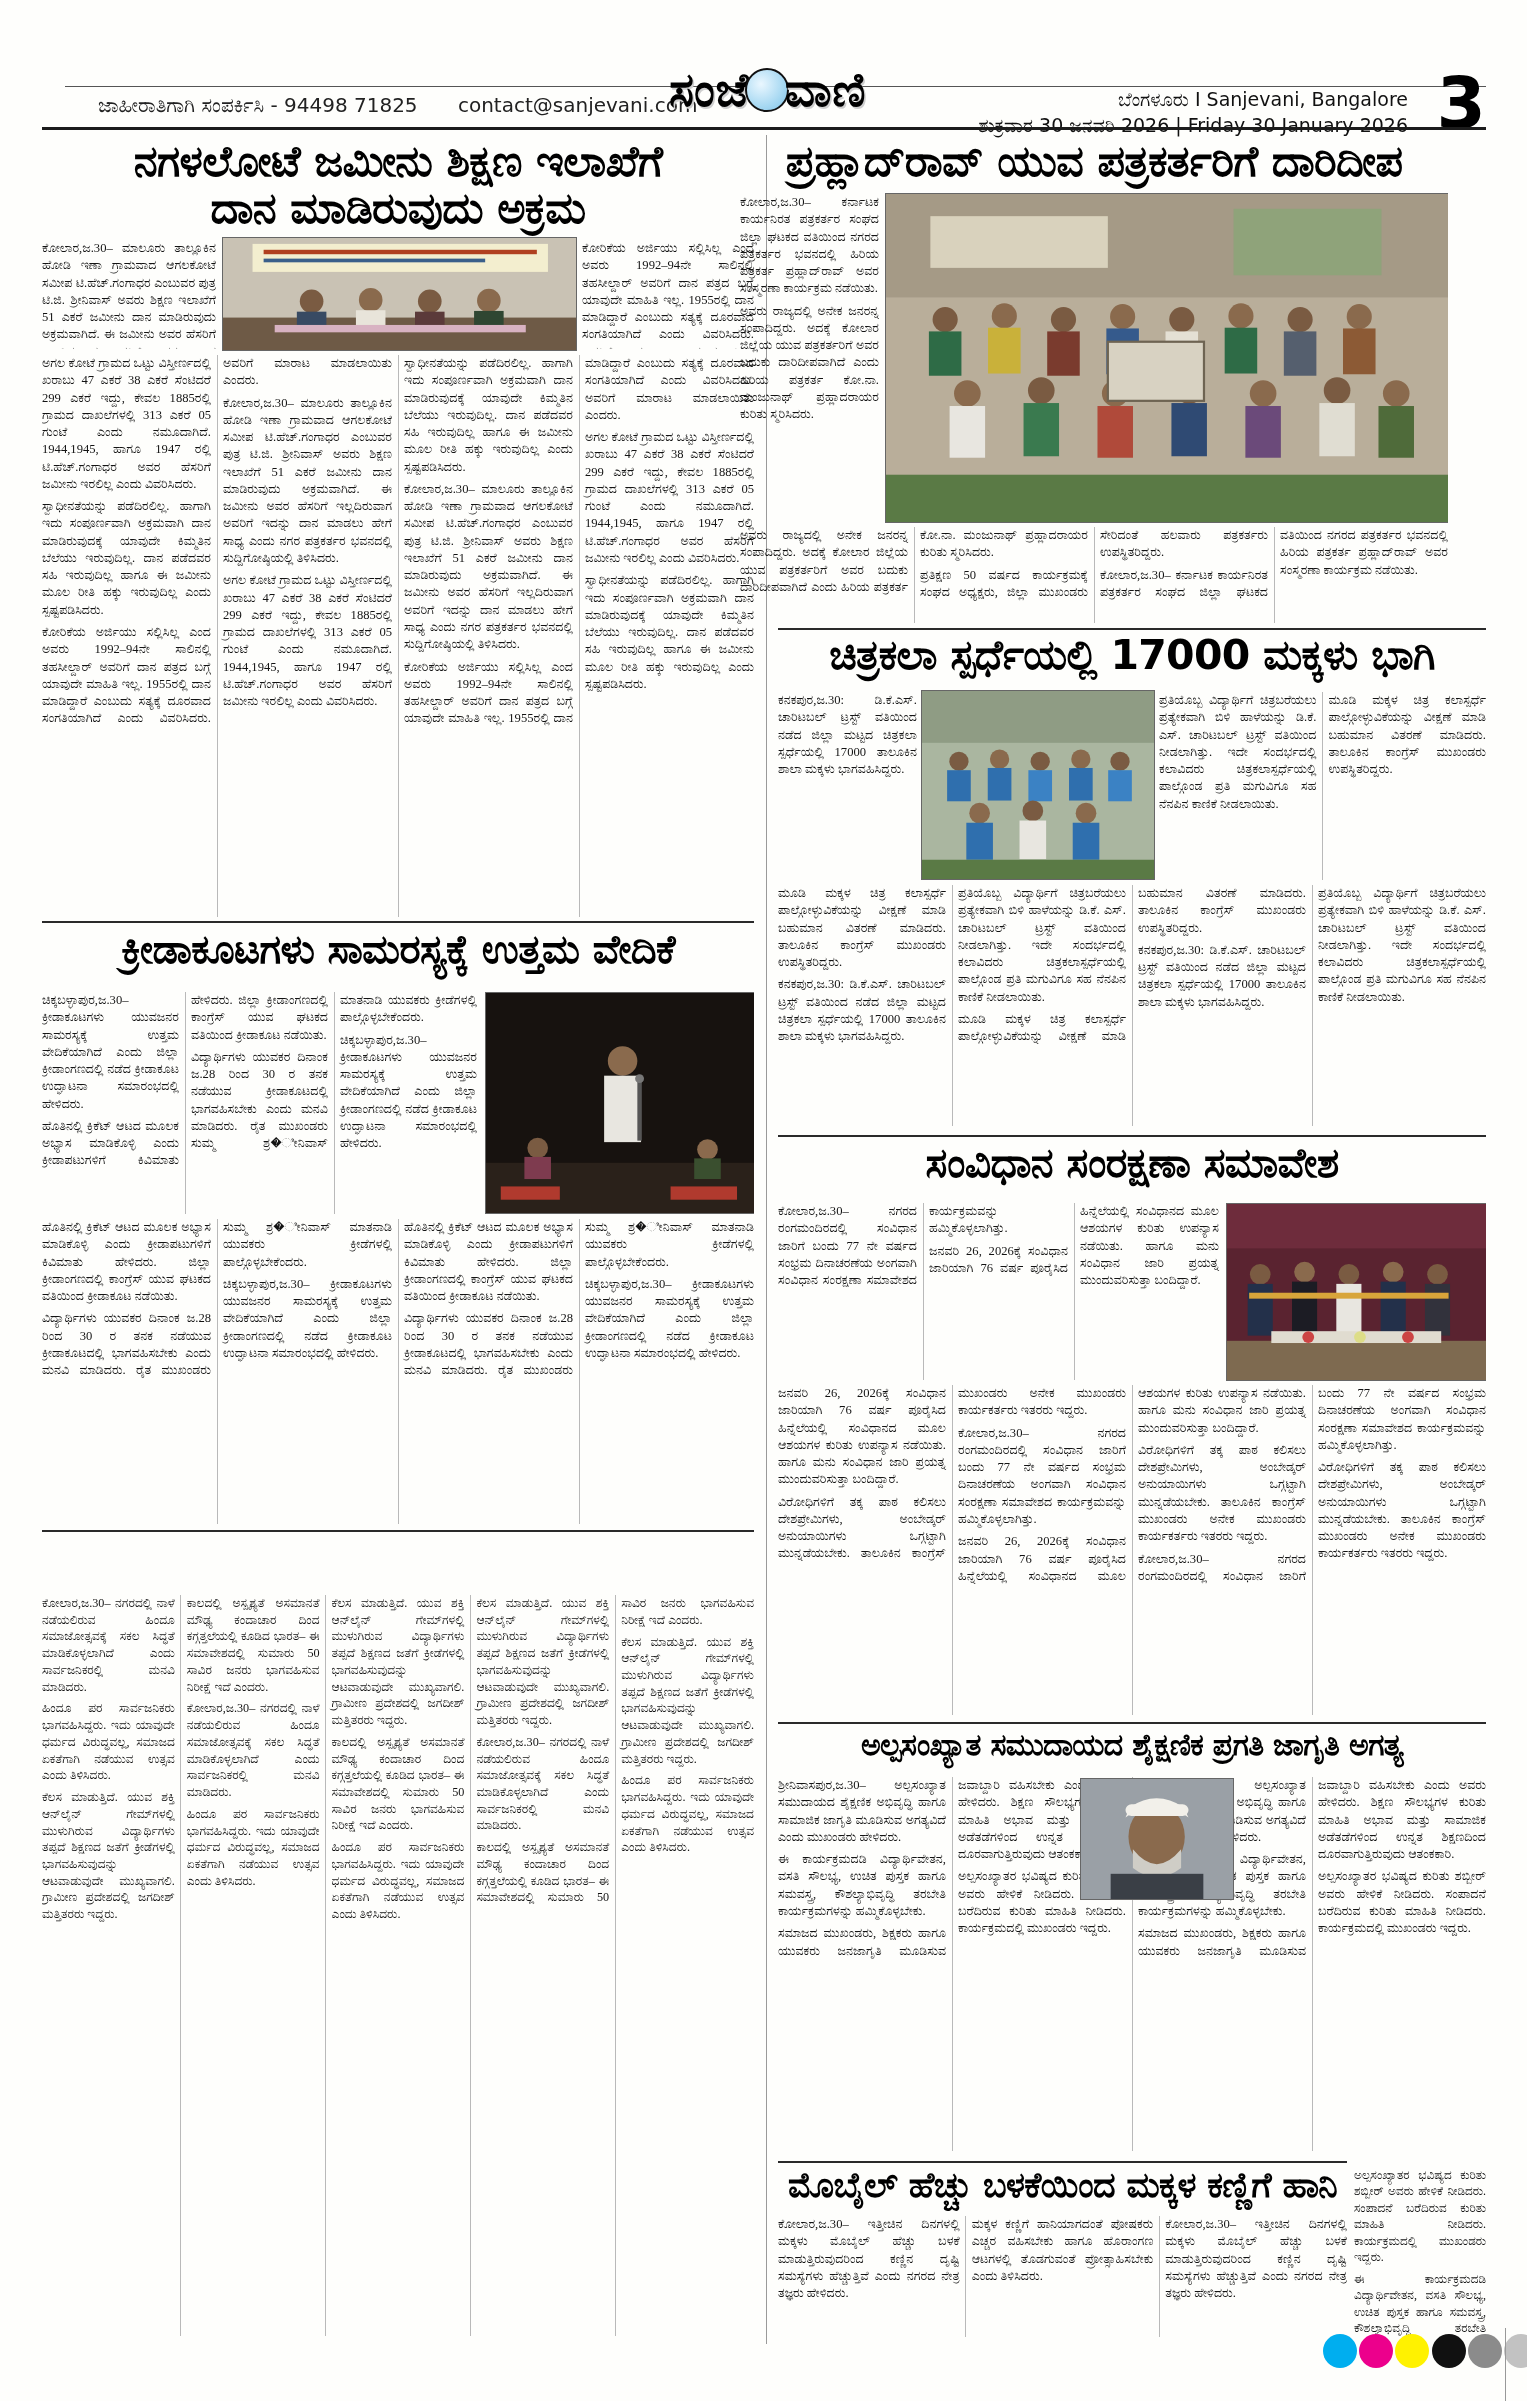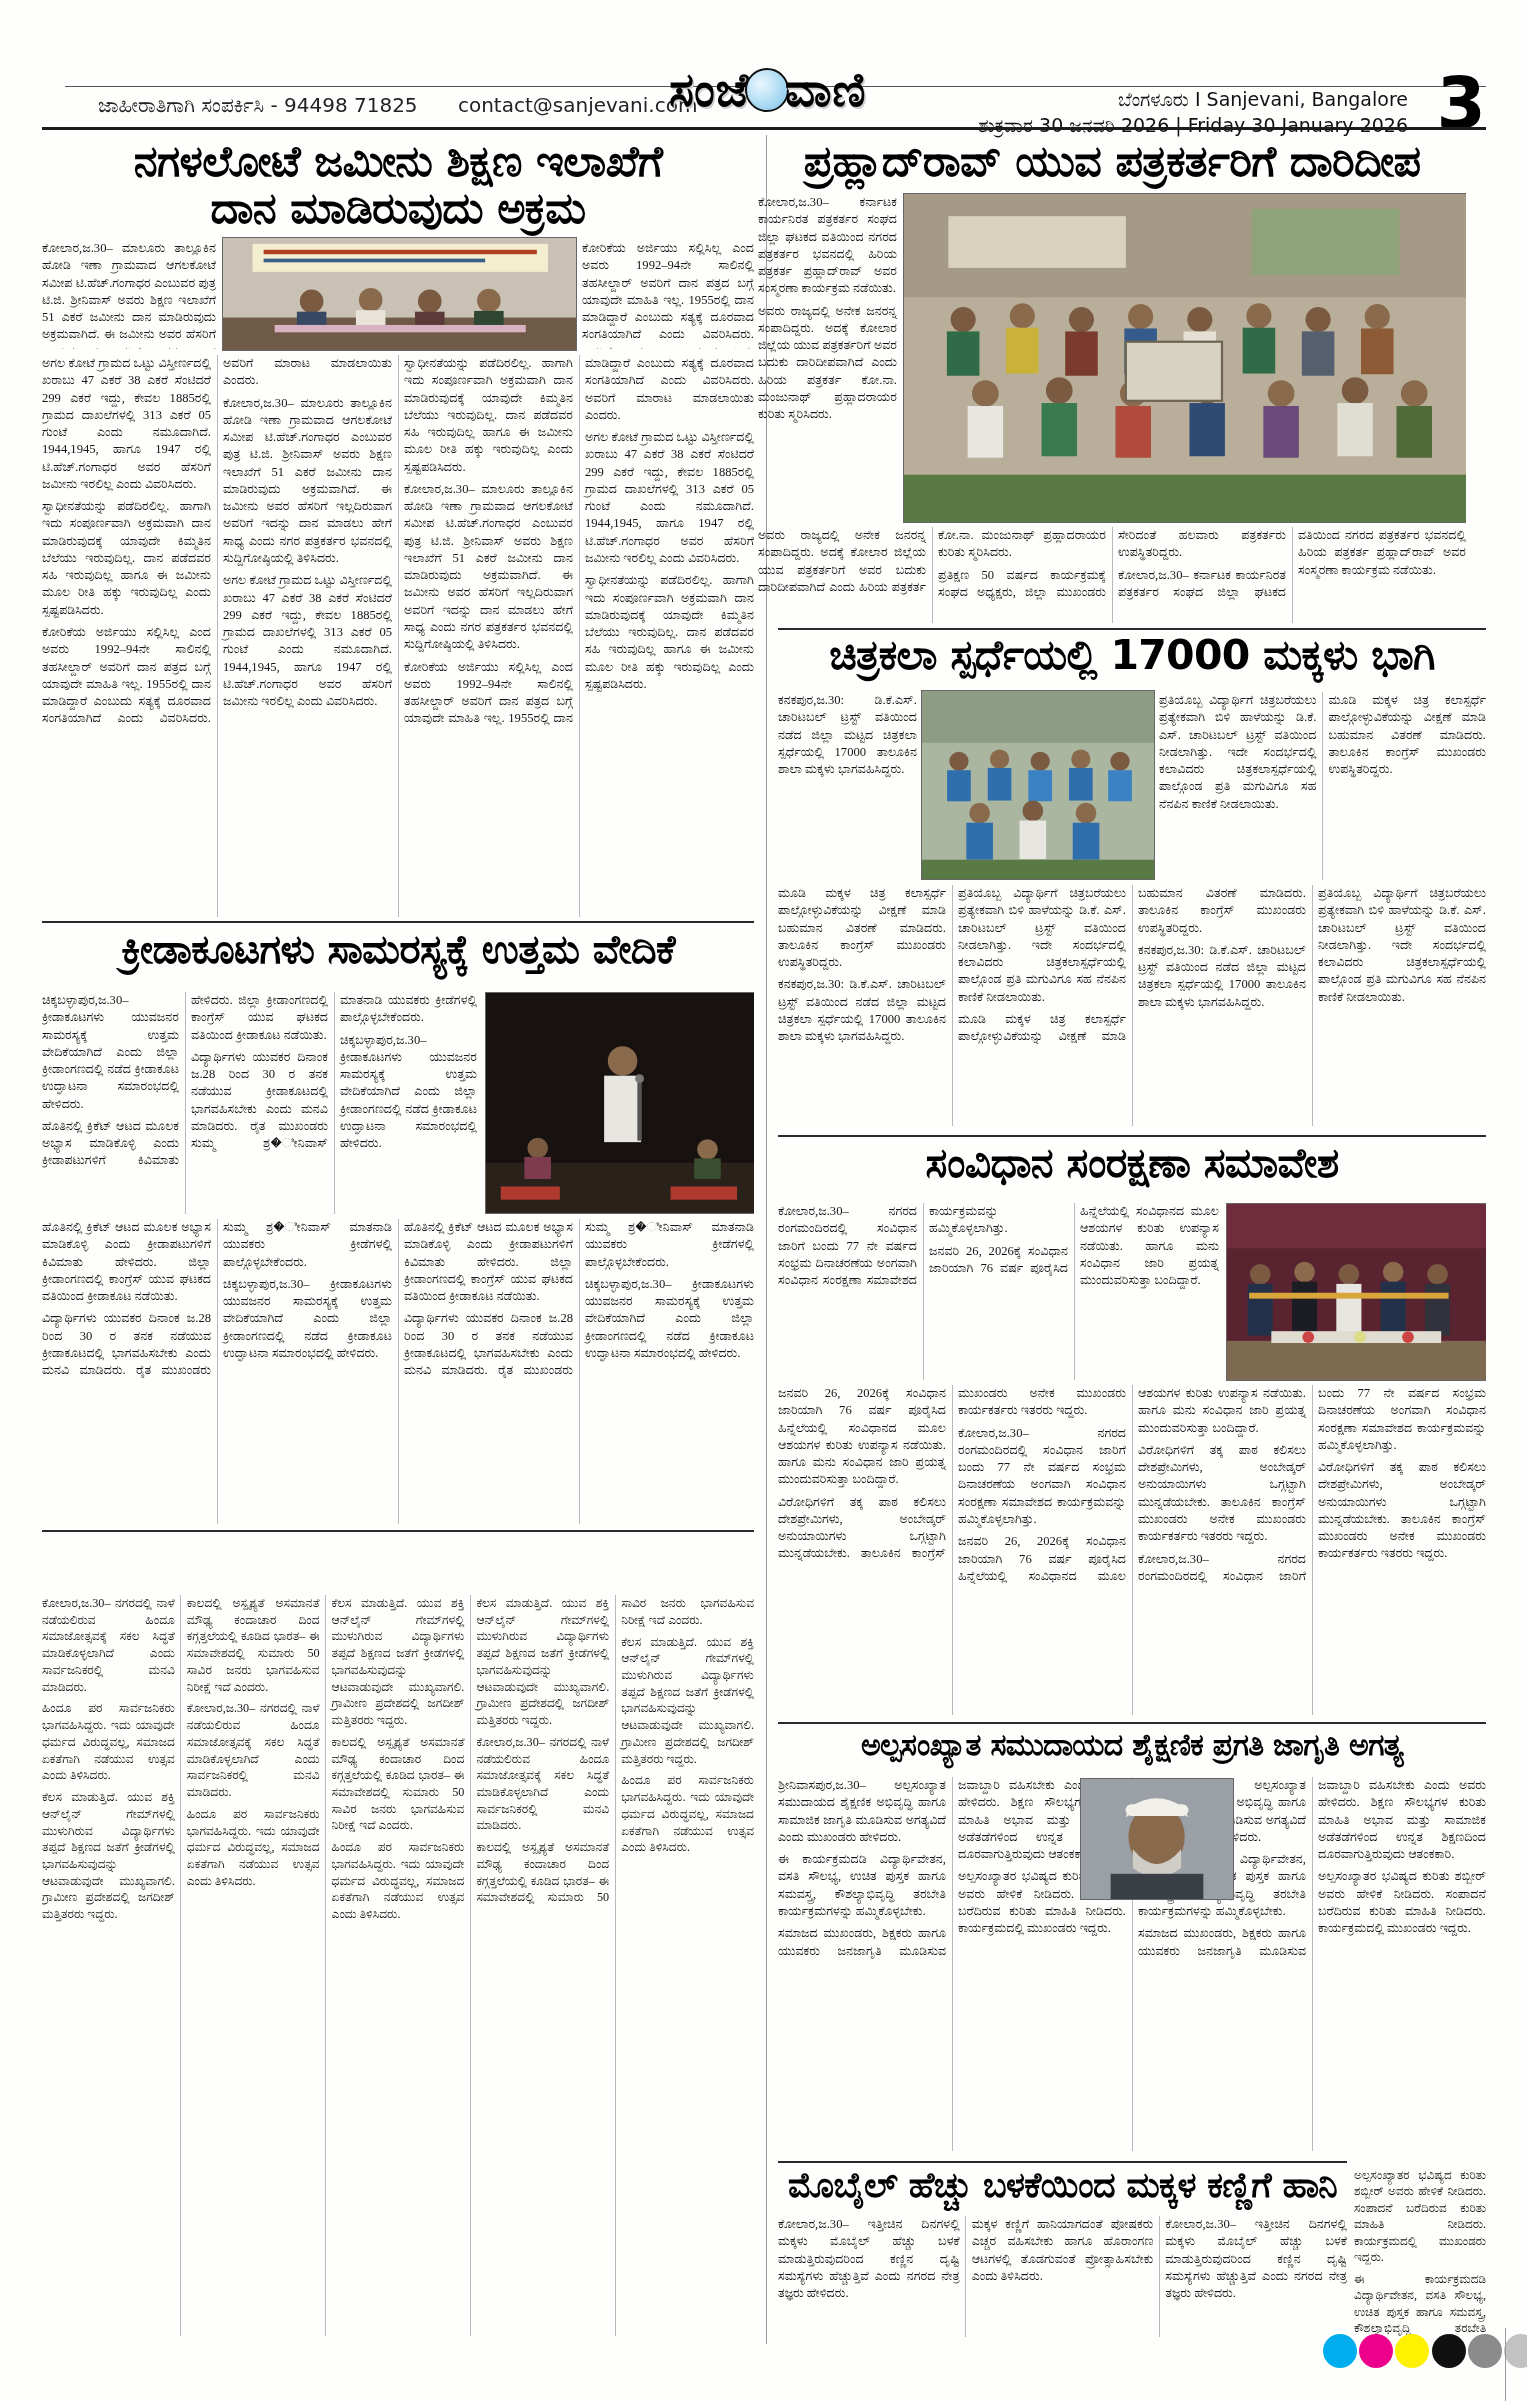--- a/index.html
+++ b/index.html
@@ -156,21 +156,21 @@
     <p>ಕಾಲದಲ್ಲಿ ಅಸ್ಪೃಶ್ಯತೆ ಅಸಮಾನತೆ ಮೌಢ್ಯ ಕಂದಾಚಾರ ದಿಂದ ಕಗ್ಗತ್ತಲೆಯಲ್ಲಿ ಕೂಡಿದ ಭಾರತ– ಈ ಸಮಾವೇಶದಲ್ಲಿ ಸುಮಾರು 50 ಸಾವಿರ ಜನರು ಭಾಗವಹಿಸುವ ನಿರೀಕ್ಷೆ ಇದೆ ಎಂದರು.</p>
     <p>ಹಿಂದೂ ಪರ ಸಾರ್ವಜನಿಕರು ಭಾಗವಹಿಸಿದ್ದರು. ಇದು ಯಾವುದೇ ಧರ್ಮದ ವಿರುದ್ಧವಲ್ಲ, ಸಮಾಜದ ಏಕತೆಗಾಗಿ ನಡೆಯುವ ಉತ್ಸವ ಎಂದು ತಿಳಿಸಿದರು.</p>
     <p>ಕೆಲಸ ಮಾಡುತ್ತಿದೆ. ಯುವ ಶಕ್ತಿ ಆನ್‌ಲೈನ್ ಗೇಮ್‌ಗಳಲ್ಲಿ ಮುಳುಗಿರುವ ವಿದ್ಯಾರ್ಥಿಗಳು ತಪ್ಪದೆ ಶಿಕ್ಷಣದ ಜತೆಗೆ ಕ್ರೀಡೆಗಳಲ್ಲಿ ಭಾಗವಹಿಸುವುದನ್ನು ಆಟವಾಡುವುದೇ ಮುಖ್ಯವಾಗಲಿ. ಗ್ರಾಮೀಣ ಪ್ರದೇಶದಲ್ಲಿ ಜಗದೀಶ್ ಮತ್ತಿತರರು ಇದ್ದರು.</p>
     <p>ಕೋಲಾರ,ಜ.30– ನಗರದಲ್ಲಿ ನಾಳೆ ನಡೆಯಲಿರುವ ಹಿಂದೂ ಸಮಾಜೋತ್ಸವಕ್ಕೆ ಸಕಲ ಸಿದ್ಧತೆ ಮಾಡಿಕೊಳ್ಳಲಾಗಿದೆ ಎಂದು ಸಾರ್ವಜನಿಕರಲ್ಲಿ ಮನವಿ ಮಾಡಿದರು.</p>
     <p>ಕಾಲದಲ್ಲಿ ಅಸ್ಪೃಶ್ಯತೆ ಅಸಮಾನತೆ ಮೌಢ್ಯ ಕಂದಾಚಾರ ದಿಂದ ಕಗ್ಗತ್ತಲೆಯಲ್ಲಿ ಕೂಡಿದ ಭಾರತ– ಈ ಸಮಾವೇಶದಲ್ಲಿ ಸುಮಾರು 50 ಸಾವಿರ ಜನರು ಭಾಗವಹಿಸುವ ನಿರೀಕ್ಷೆ ಇದೆ ಎಂದರು.</p>
     <p>ಕೆಲಸ ಮಾಡುತ್ತಿದೆ. ಯುವ ಶಕ್ತಿ ಆನ್‌ಲೈನ್ ಗೇಮ್‌ಗಳಲ್ಲಿ ಮುಳುಗಿರುವ ವಿದ್ಯಾರ್ಥಿಗಳು ತಪ್ಪದೆ ಶಿಕ್ಷಣದ ಜತೆಗೆ ಕ್ರೀಡೆಗಳಲ್ಲಿ ಭಾಗವಹಿಸುವುದನ್ನು ಆಟವಾಡುವುದೇ ಮುಖ್ಯವಾಗಲಿ. ಗ್ರಾಮೀಣ ಪ್ರದೇಶದಲ್ಲಿ ಜಗದೀಶ್ ಮತ್ತಿತರರು ಇದ್ದರು.</p>
     <p>ಹಿಂದೂ ಪರ ಸಾರ್ವಜನಿಕರು ಭಾಗವಹಿಸಿದ್ದರು. ಇದು ಯಾವುದೇ ಧರ್ಮದ ವಿರುದ್ಧವಲ್ಲ, ಸಮಾಜದ ಏಕತೆಗಾಗಿ ನಡೆಯುವ ಉತ್ಸವ ಎಂದು ತಿಳಿಸಿದರು.</p>
   </div>
 </section>
 
-<section style="left:758px;top:135px;width:708px;height:491px;">
+<section style="left:740px;top:135px;width:708px;height:491px;">
   <h1 class="hl" style="font-size:43px;margin-top:3px;">ಪ್ರಹ್ಲಾದ್‌ರಾವ್ ಯುವ ಪತ್ರಕರ್ತರಿಗೆ ದಾರಿದೀಪ</h1>
 
   <div class="abs bt" style="left:0;top:59px;width:139px;height:327px;overflow:hidden;">
     <p>ಕೋಲಾರ,ಜ.30– ಕರ್ನಾಟಕ ಕಾರ್ಯನಿರತ ಪತ್ರಕರ್ತರ ಸಂಘದ ಜಿಲ್ಲಾ ಘಟಕದ ವತಿಯಿಂದ ನಗರದ ಪತ್ರಕರ್ತರ ಭವನದಲ್ಲಿ ಹಿರಿಯ ಪತ್ರಕರ್ತ ಪ್ರಹ್ಲಾದ್‌ರಾವ್ ಅವರ ಸಂಸ್ಮರಣಾ ಕಾರ್ಯಕ್ರಮ ನಡೆಯಿತು.</p>
     <p>ಅವರು ರಾಜ್ಯದಲ್ಲಿ ಅನೇಕ ಜನರನ್ನ ಸಂಪಾದಿದ್ದರು. ಅದಕ್ಕೆ ಕೋಲಾರ ಜಿಲ್ಲೆಯ ಯುವ ಪತ್ರಕರ್ತರಿಗೆ ಅವರ ಬದುಕು ದಾರಿದೀಪವಾಗಿದೆ ಎಂದು ಹಿರಿಯ ಪತ್ರಕರ್ತ ಕೋ.ನಾ. ಮಂಜುನಾಥ್ ಪ್ರಹ್ಲಾದರಾಯರ ಕುರಿತು ಸ್ಮರಿಸಿದರು.</p>
   </div>
   <div class="photo" style="left:145px;top:58px;width:562px;height:328px;">
     <svg viewBox="0 0 760 444" preserveAspectRatio="none">
       <rect width="760" height="444" fill="#b9ae9a"></rect>
       <rect x="0" y="0" width="760" height="140" fill="#a59a86"></rect>

